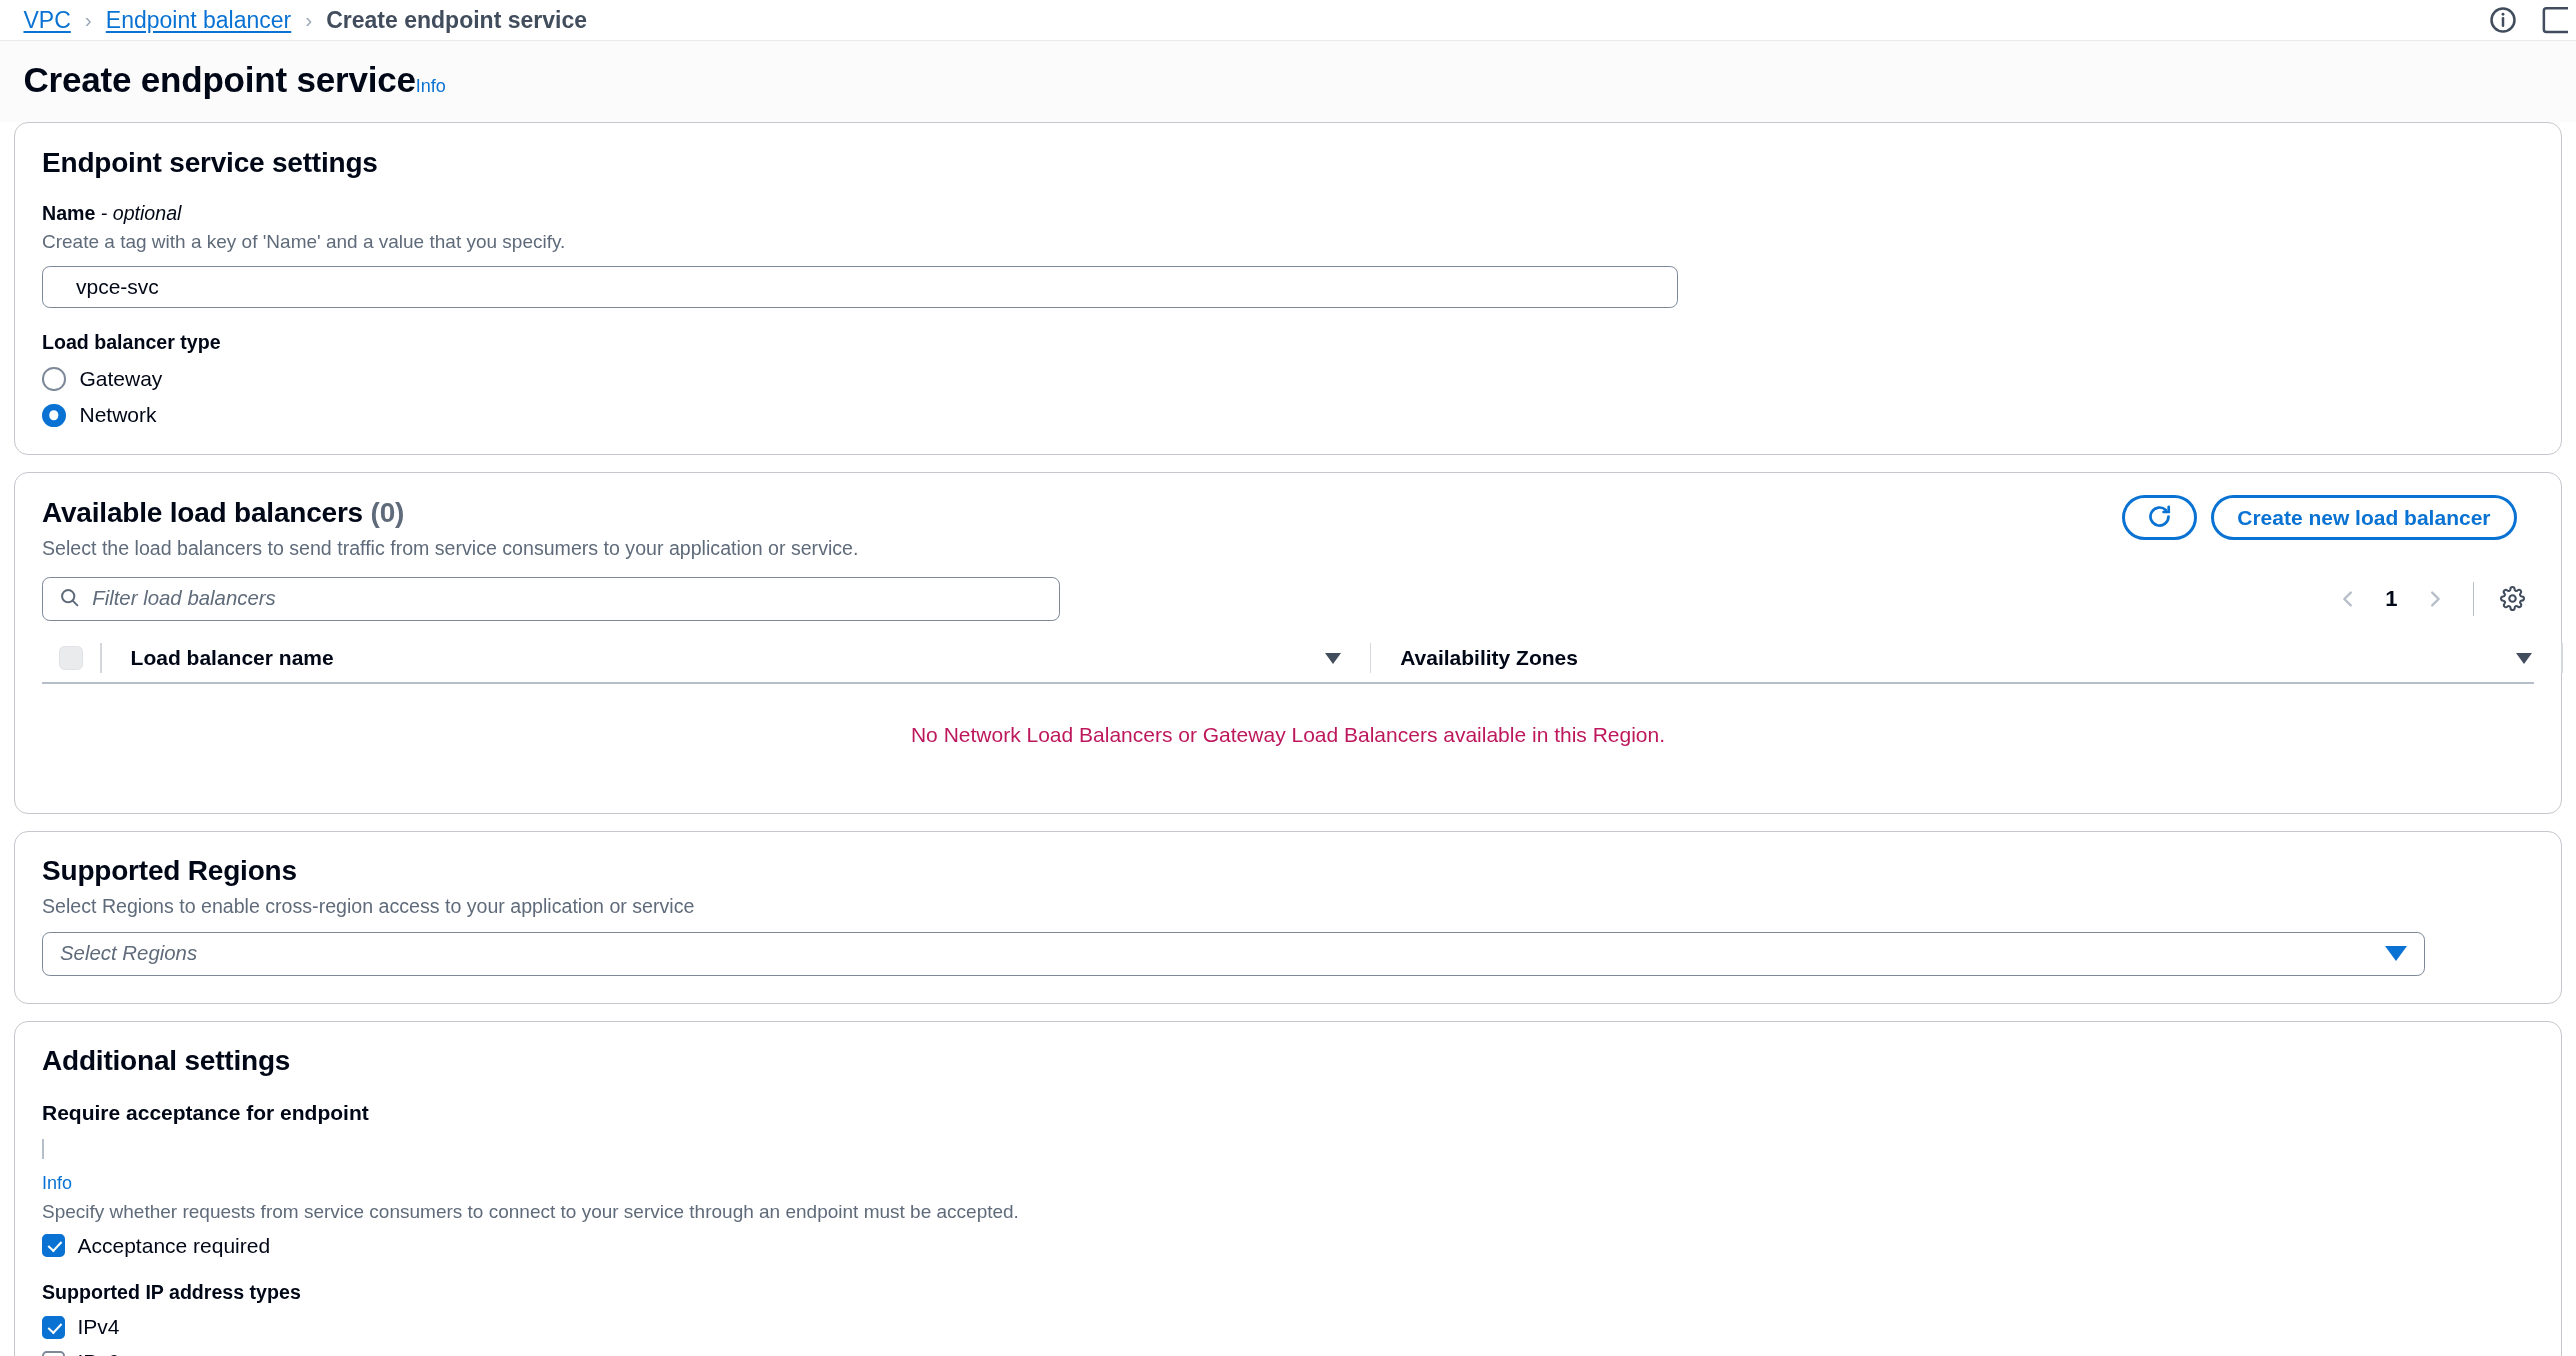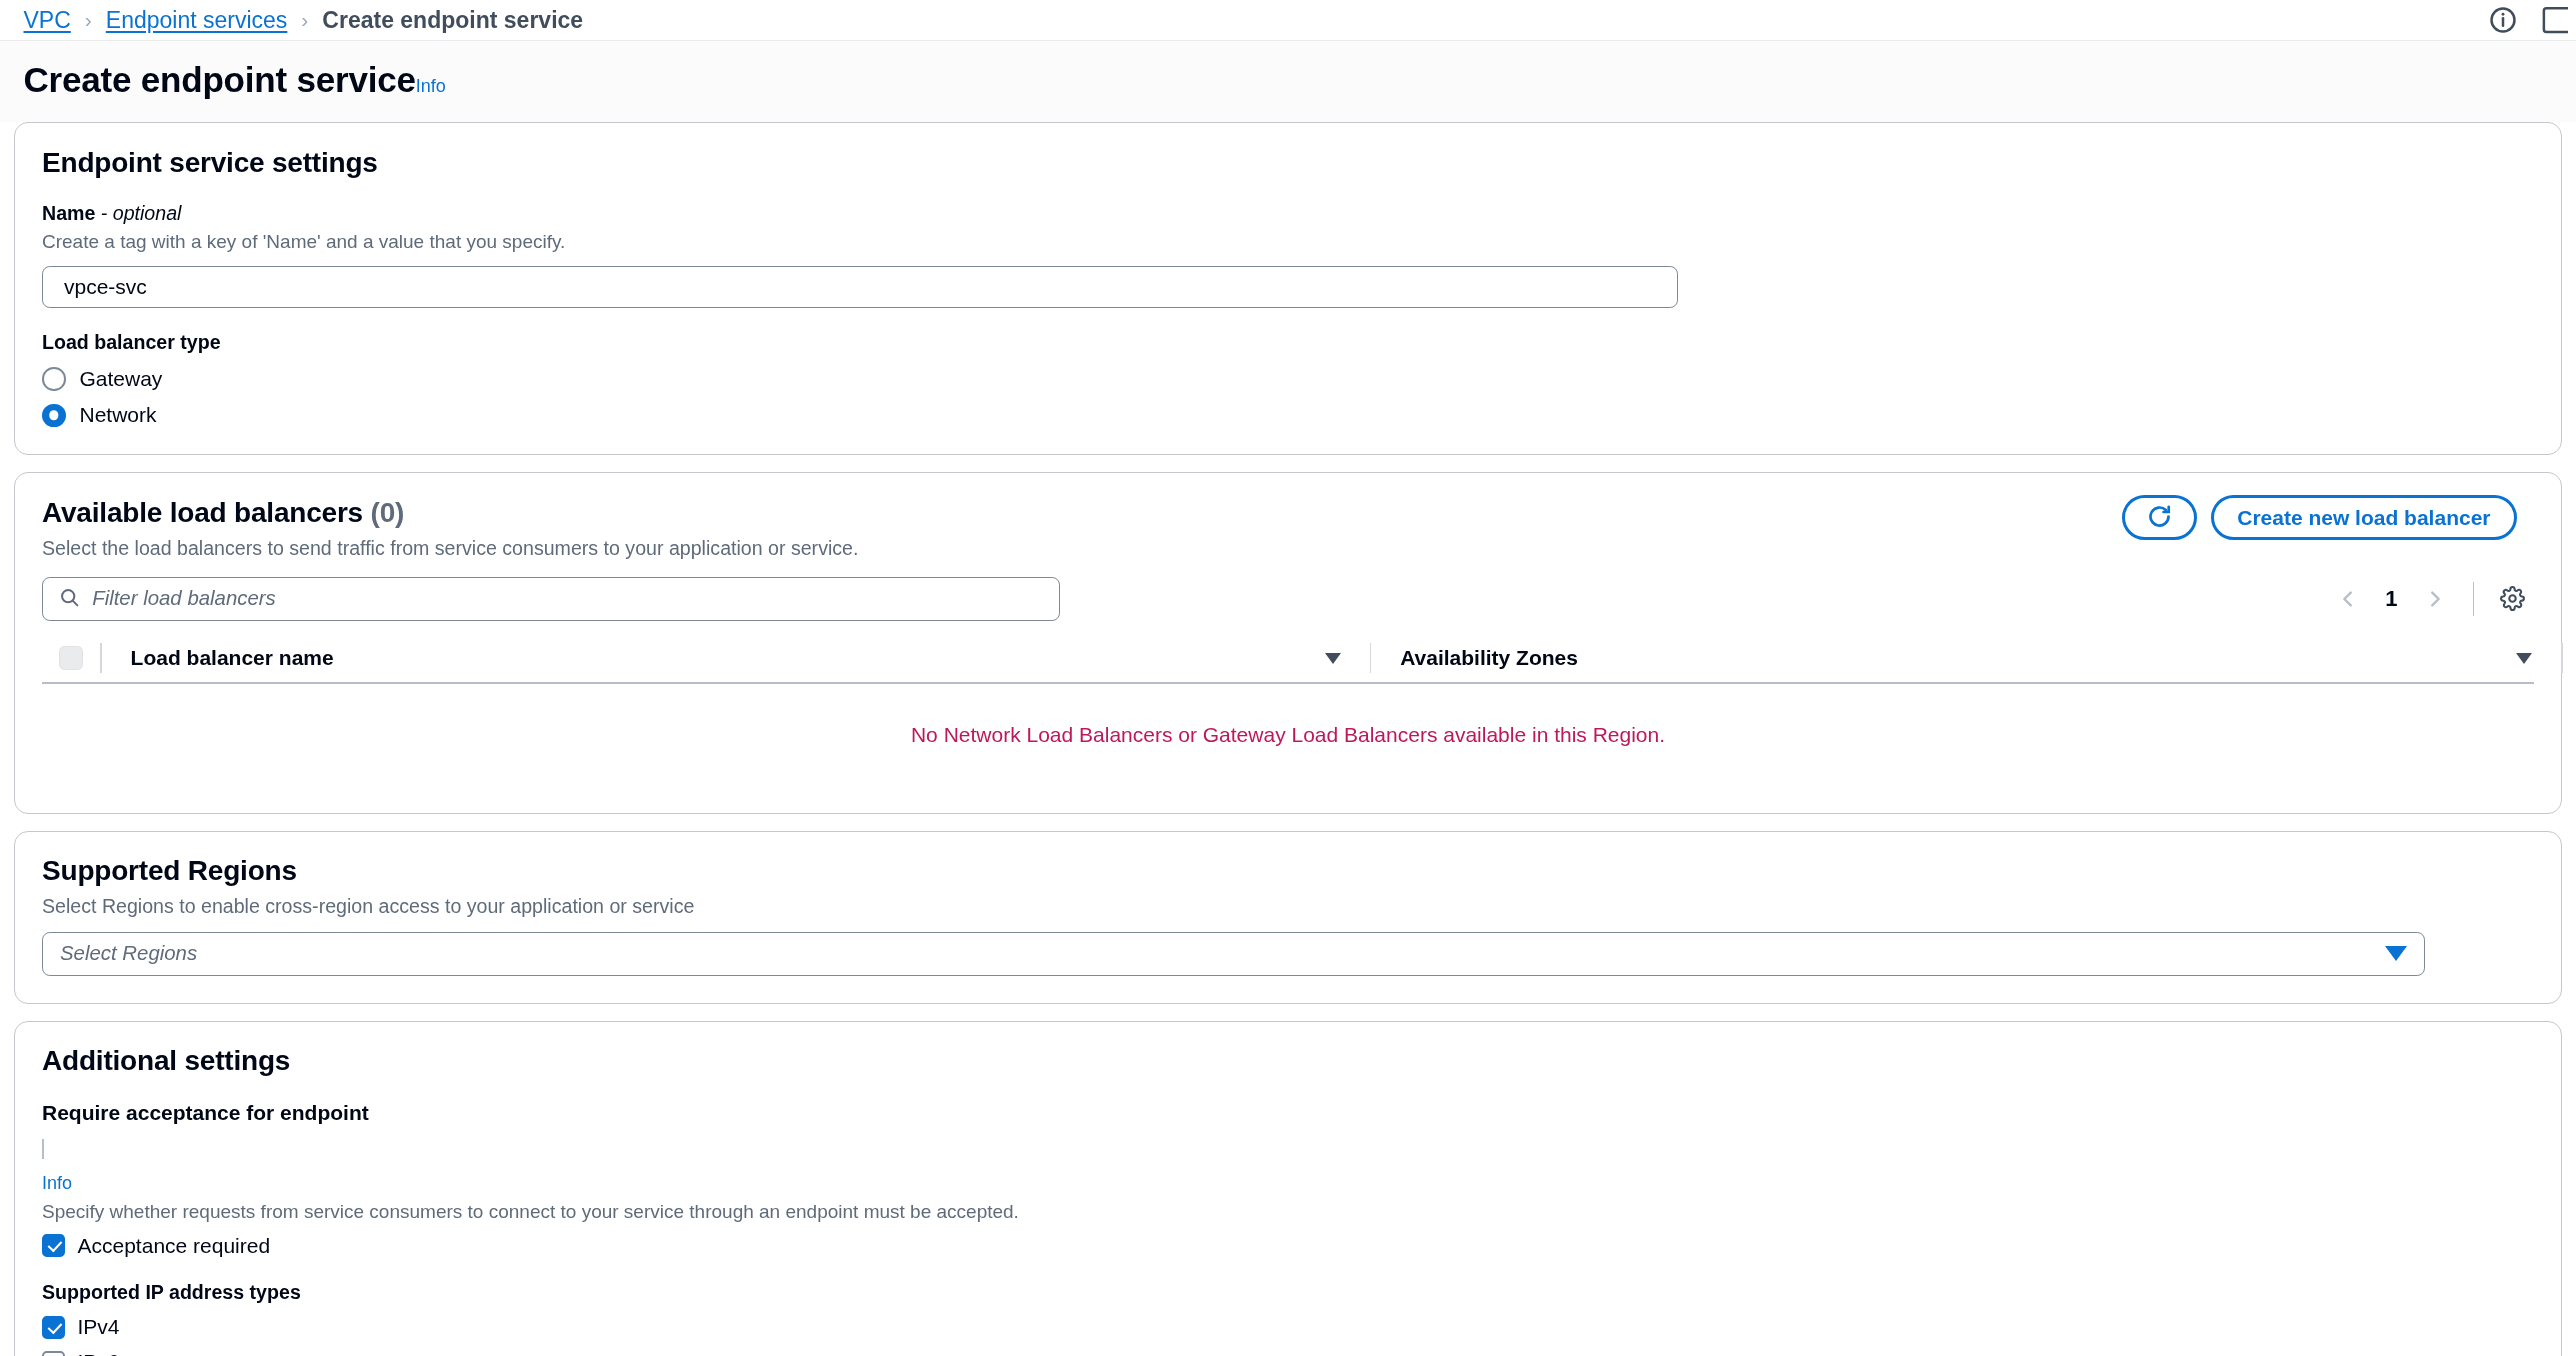--- a/index.html
+++ b/index.html
@@ -110,21 +110,21 @@
     margin-top: 6.3px;
   }
   .text-input {
     margin-top: 12.5px;
     width: 1636px;
     height: 42px;
     border: 1.6px solid #7d8998;
     border-radius: 7.8px;
     font-size: 21px;
     color: #000716;
-    padding: 0 21px;
+    padding: 0 33px;
     font-family: "Liberation Sans", sans-serif;
     background: #ffffff;
     outline: none;
   }
 
   .radio-row {
     display: flex;
     align-items: center;
     gap: 14px;
     margin-top: 12.5px;
@@ -358,21 +358,21 @@
     flex-direction: column;
   }
   .lbl-div { width: 1.6px; height: 20.4px; background: #b6bec9; }
 </style>
 </head>
 <body>
 
 <div class="crumb-bar">
   <span class="crumb">VPC</span>
   <span class="crumb-sep">›</span>
-  <span class="crumb">Endpoint services</span>
+  <span class="crumb">Endpoint balancer</span>
   <span class="crumb-sep">›</span>
   <span class="crumb current">Create endpoint service</span>
 
   <div class="crumb-right">
     <span class="icon-btn">
       <svg width="30" height="30" viewBox="0 0 24 24" fill="none" stroke="#414d5c" stroke-width="2">
         <circle cx="12" cy="12" r="9.2"></circle>
         <line x1="12" y1="10.6" x2="12" y2="16.6" stroke-linecap="round"></line>
         <circle cx="12" cy="7.4" r="1.15" fill="#414d5c" stroke="none"></circle>
       </svg>

